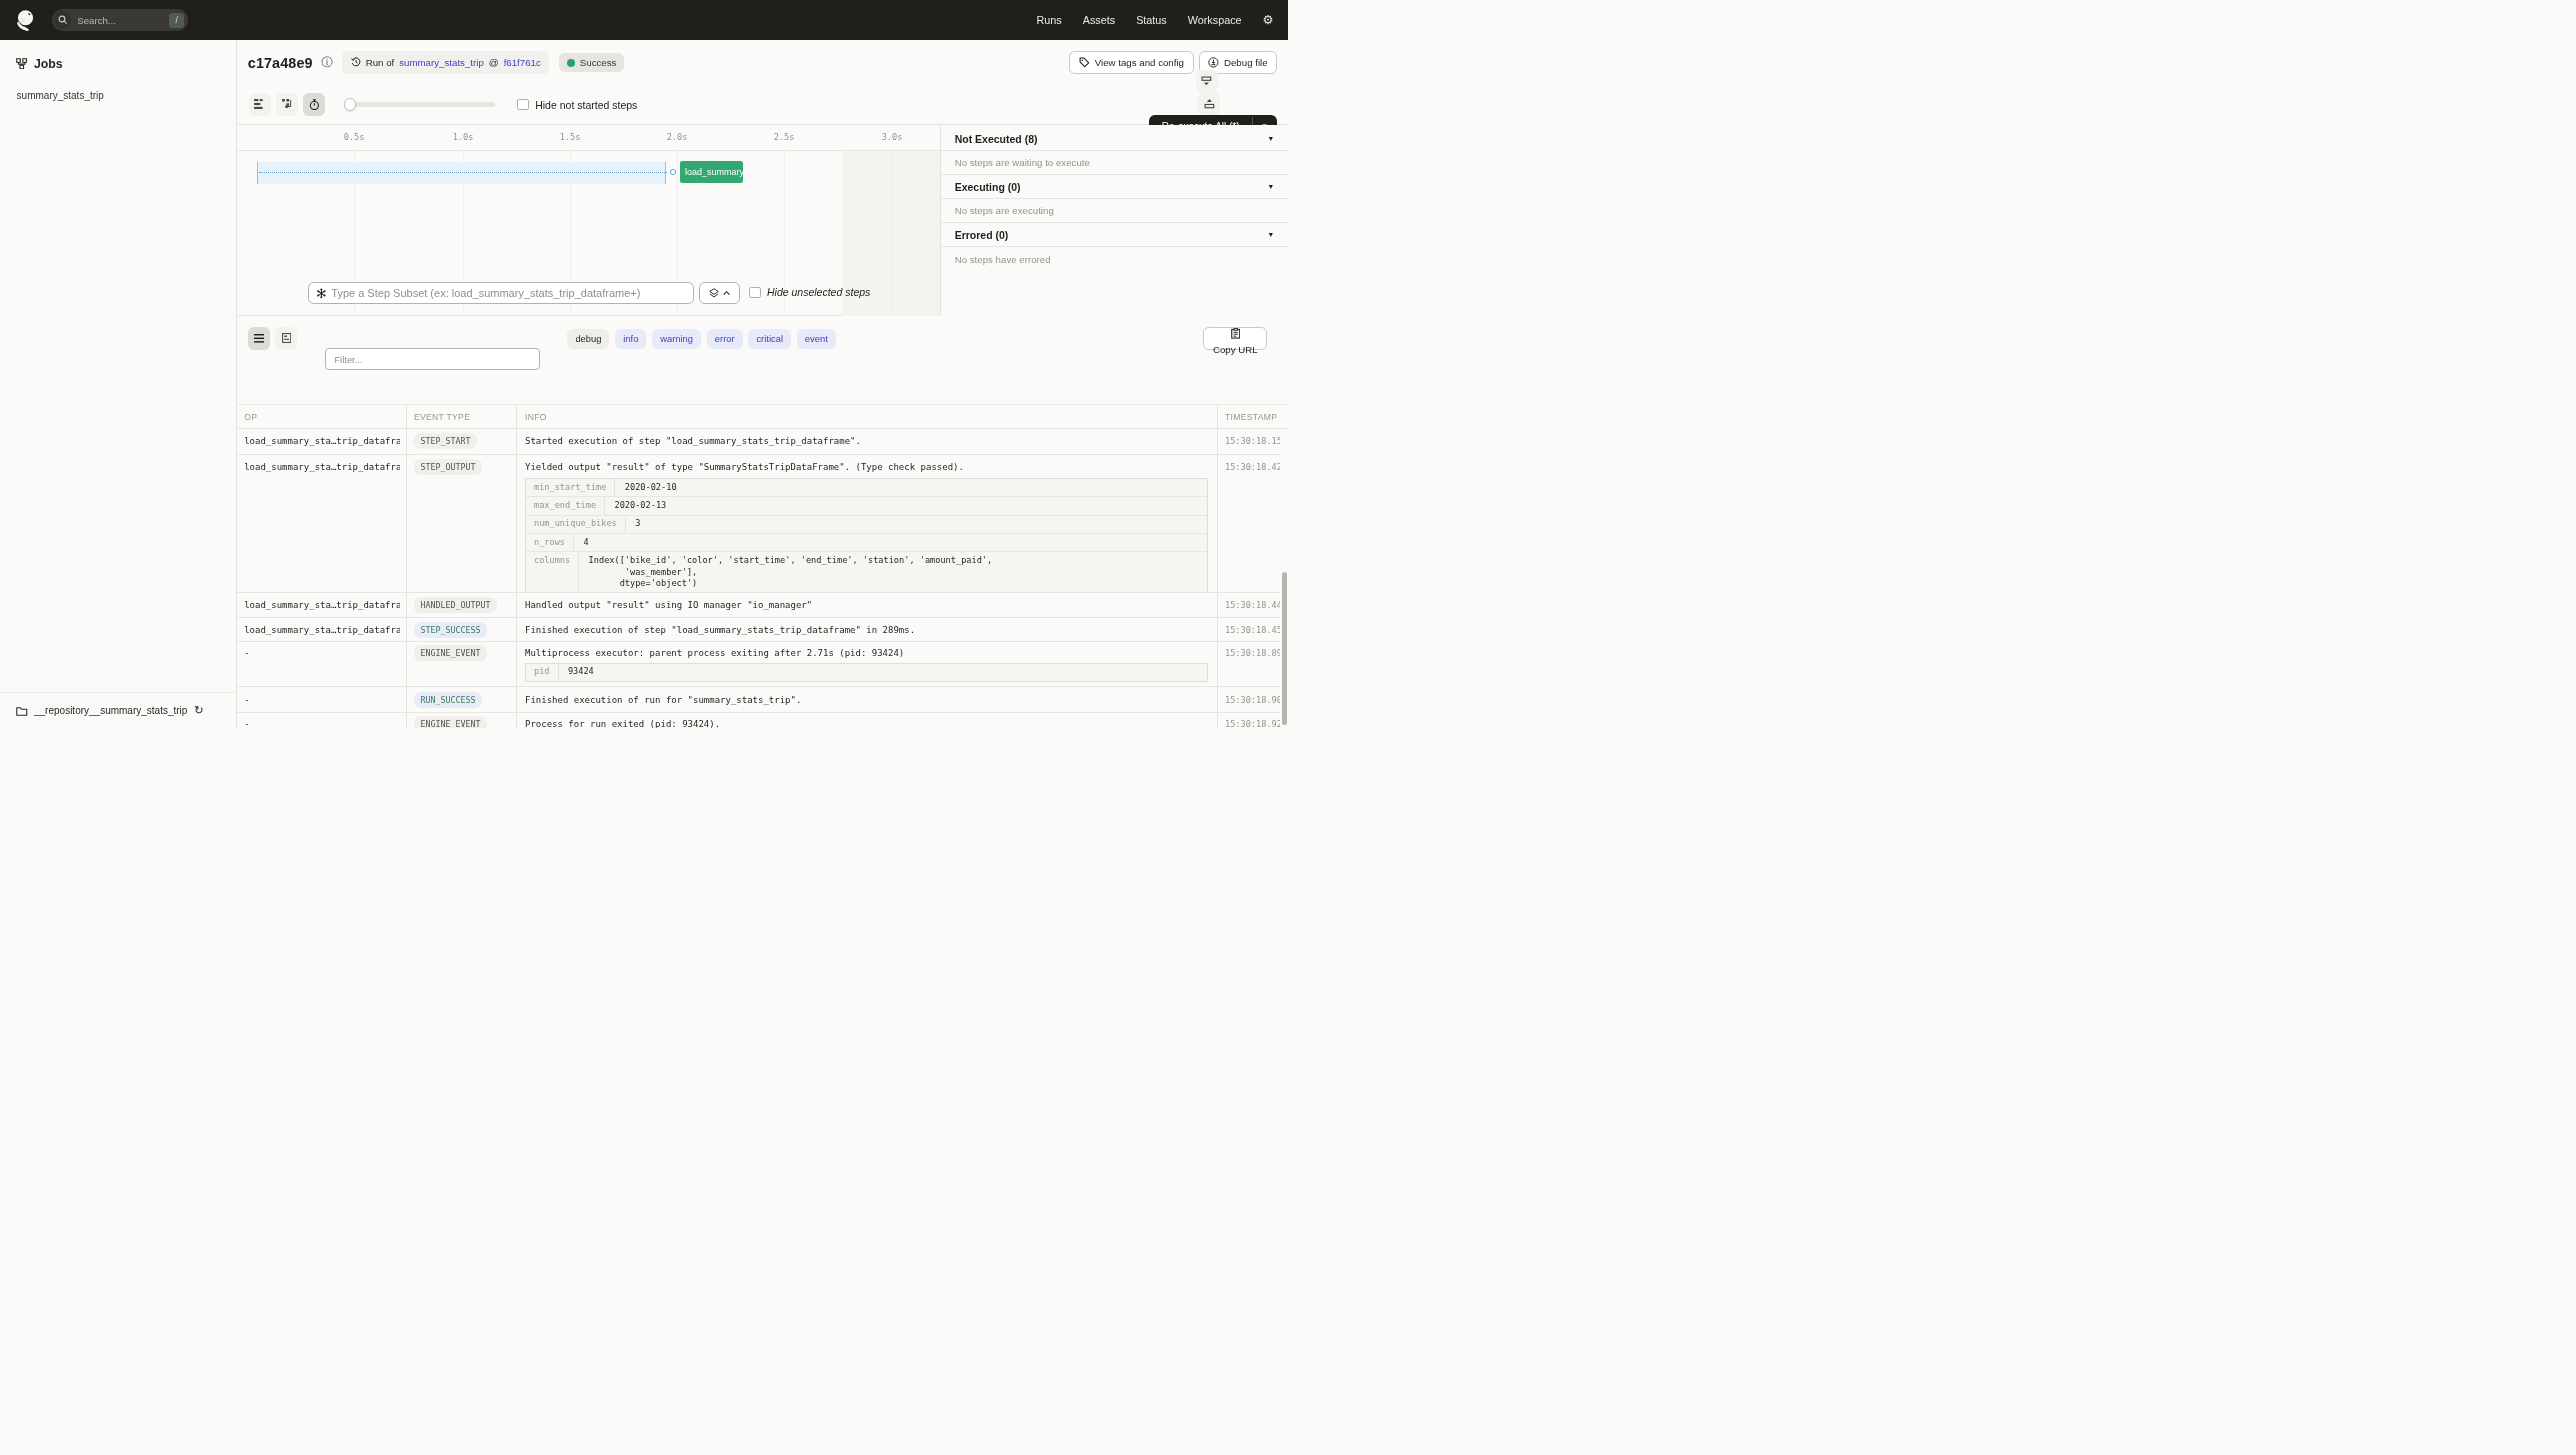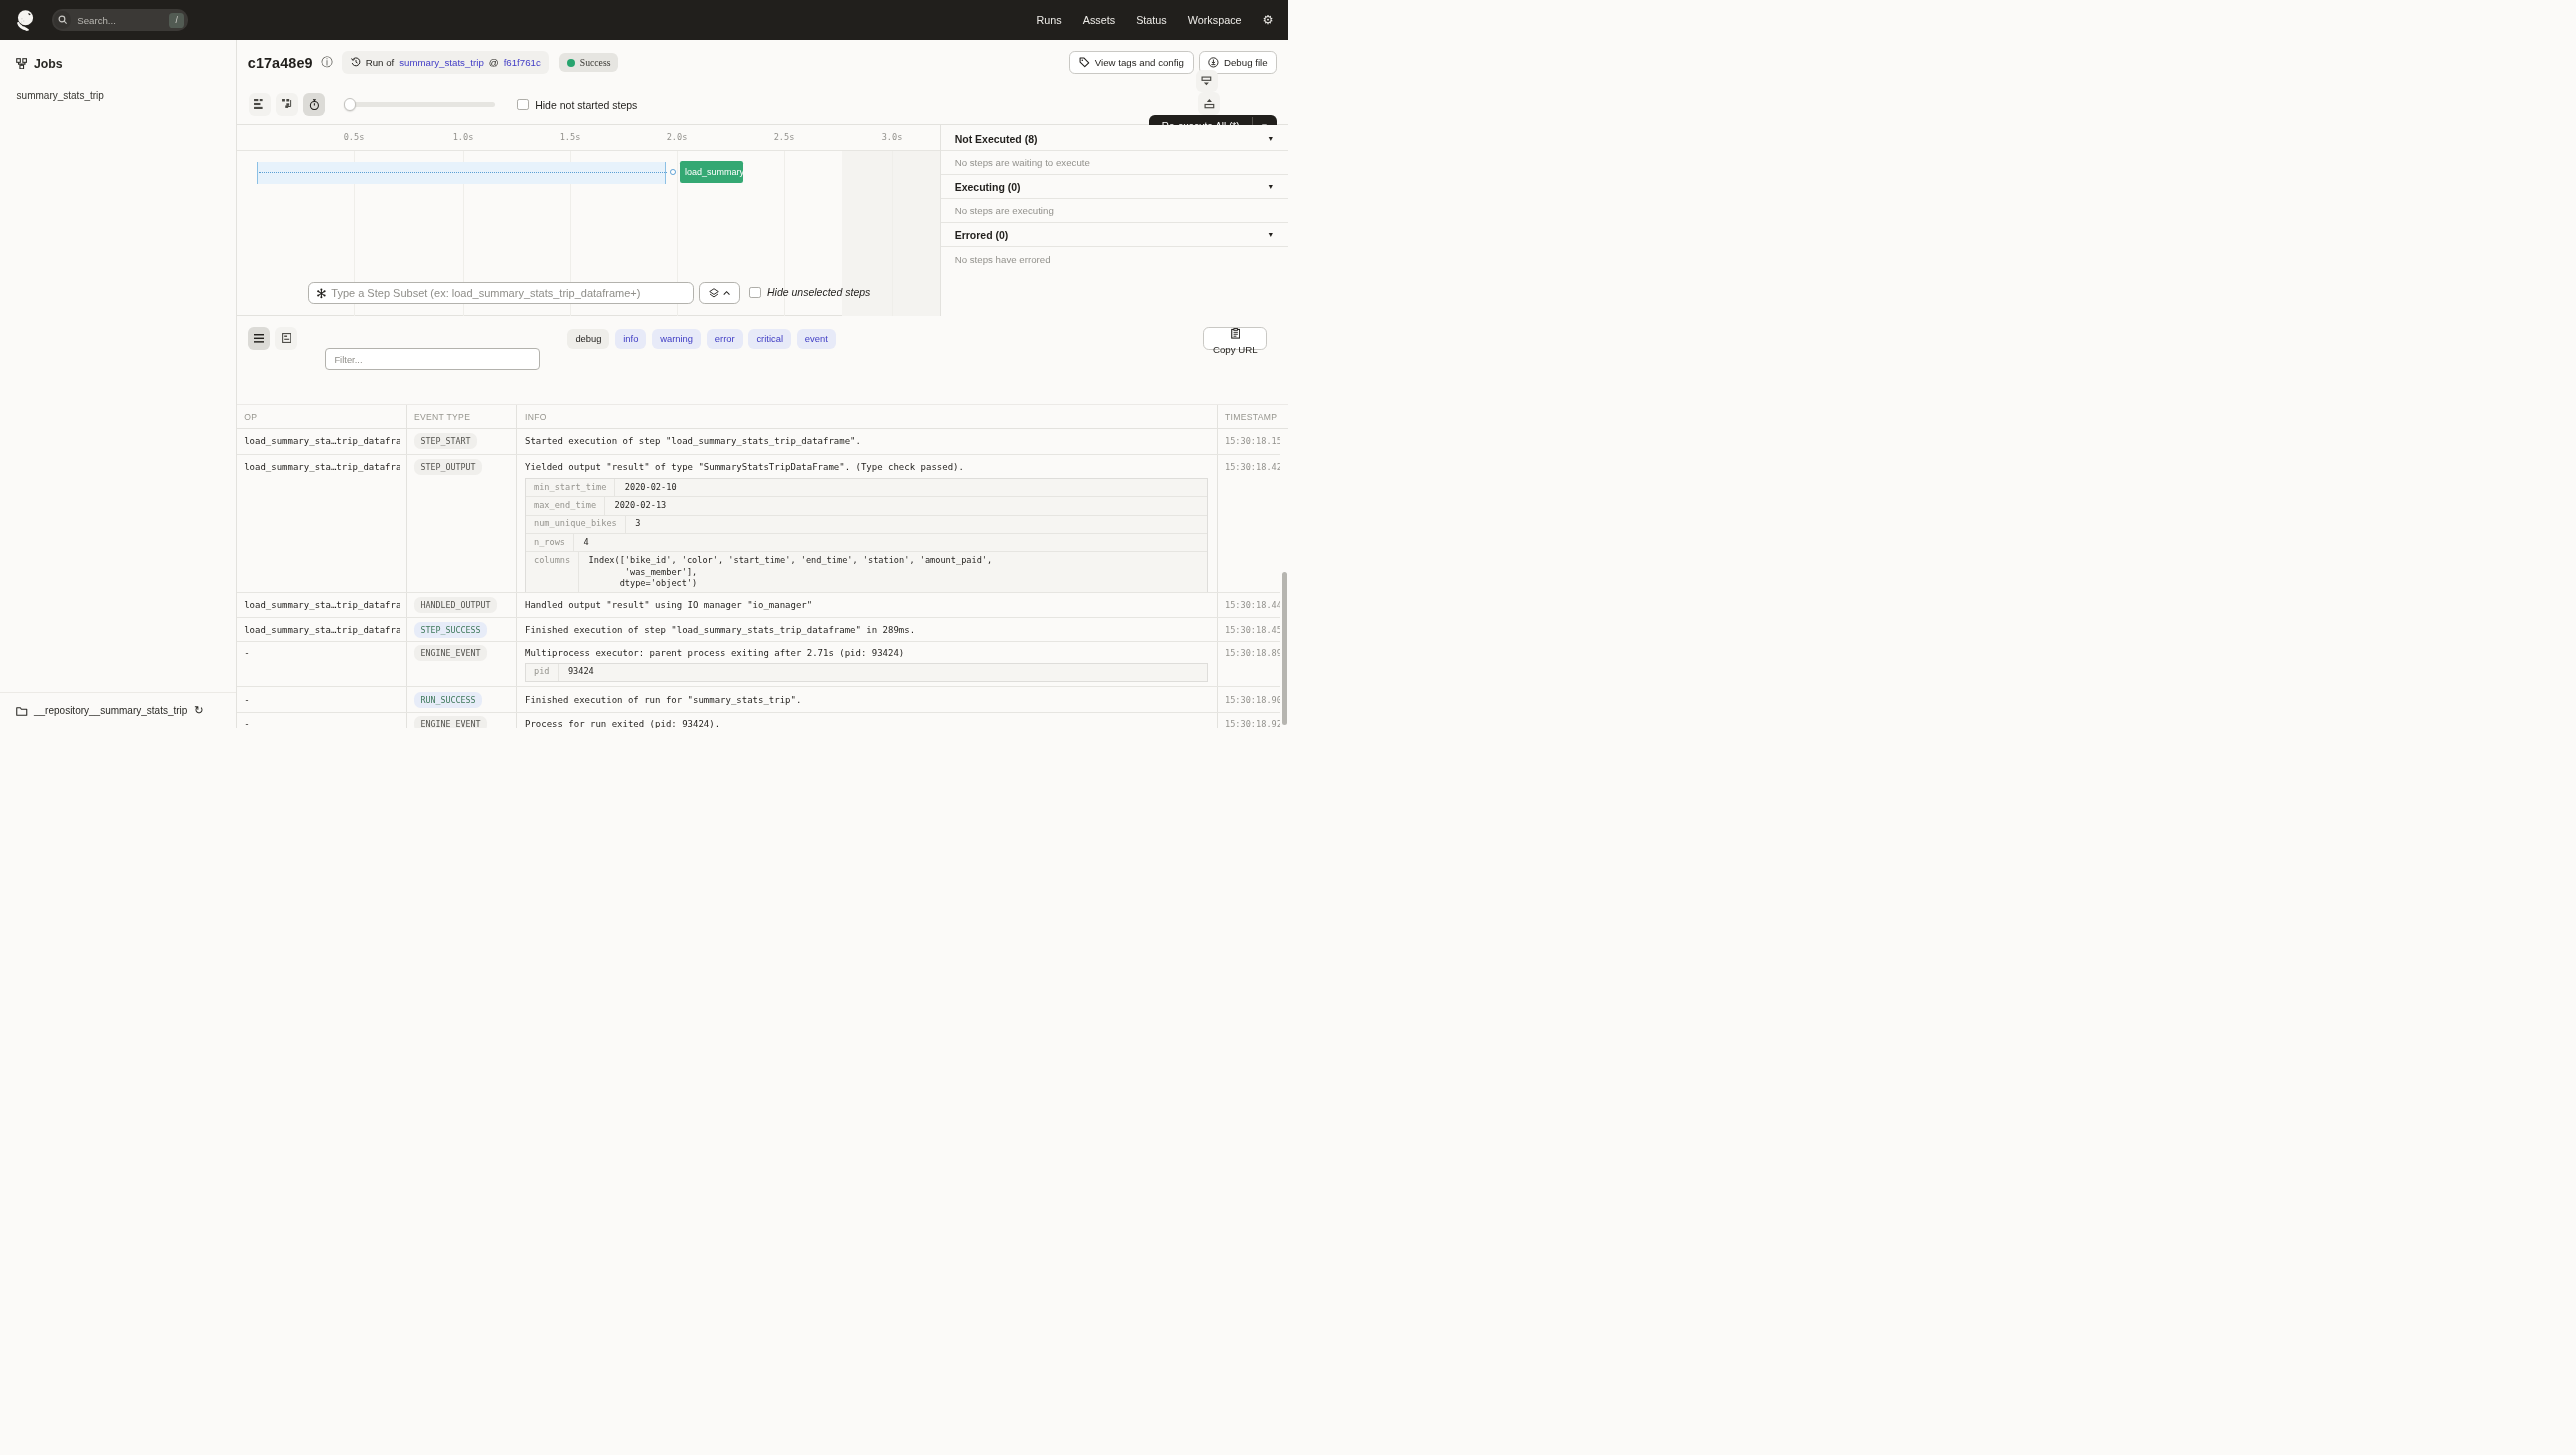--- a/index.html
+++ b/index.html
@@ -37,21 +37,21 @@
   .main { position:absolute; left:237px; top:40px; right:0; bottom:0; background:#fbfaf8; }
 
   
   .runhead { display:flex; align-items:center; height:45px; padding:0 10.8px; }
   .runid { font-size:14.4px; font-weight:bold; letter-spacing:0.1px; }
   .infoicon { font-size:11.5px; color:#4a4944; margin-left:8.6px; }
   .runpill { display:flex; align-items:center; gap:5px; background:#f1f0ed; border-radius:5.8px;
     height:22.3px; padding:0 8.6px; margin-left:9.4px; font-size:9.7px; }
   .runpill a { color:#423dc6; text-decoration:none; }
   .statuspill { display:flex; align-items:center; gap:5px; background:#e6e5e1; border-radius:5.8px;
-    height:19.5px; padding:0 8px; margin-left:9.4px; font-size:9.7px; color:#3a3934;font-family:Liberation Serif, serif; }
+    height:19.5px; padding:0 8px; margin-left:9.4px; font-size:9.7px; color:#3a3934; }
   .statusdot { width:8px; height:8px; border-radius:50%; background:#27a46e; }
   .headbtns { margin-left:auto; display:flex; gap:5px;border-radius:6px; }
   .btn { display:flex; align-items:center; gap:5px; height:23px; padding:0 8.6px; background:#fff;
     border:0.7px solid #c9c8c4; border-radius:5.8px; font-size:9.7px; color:#211f1c; cursor:pointer; }
 
   
   .gtoolbar { display:flex; align-items:center; height:40px; padding:0 11.5px; border-bottom:0.7px solid #e3e2de; }
   .iconbtn { width:22.3px; height:22.3px; border-radius:5.8px; background:#f3f2ef; display:flex;
     align-items:center; justify-content:center; cursor:pointer; flex:0 0 auto; }
   .iconbtn.active { background:#dcdbd7; }

